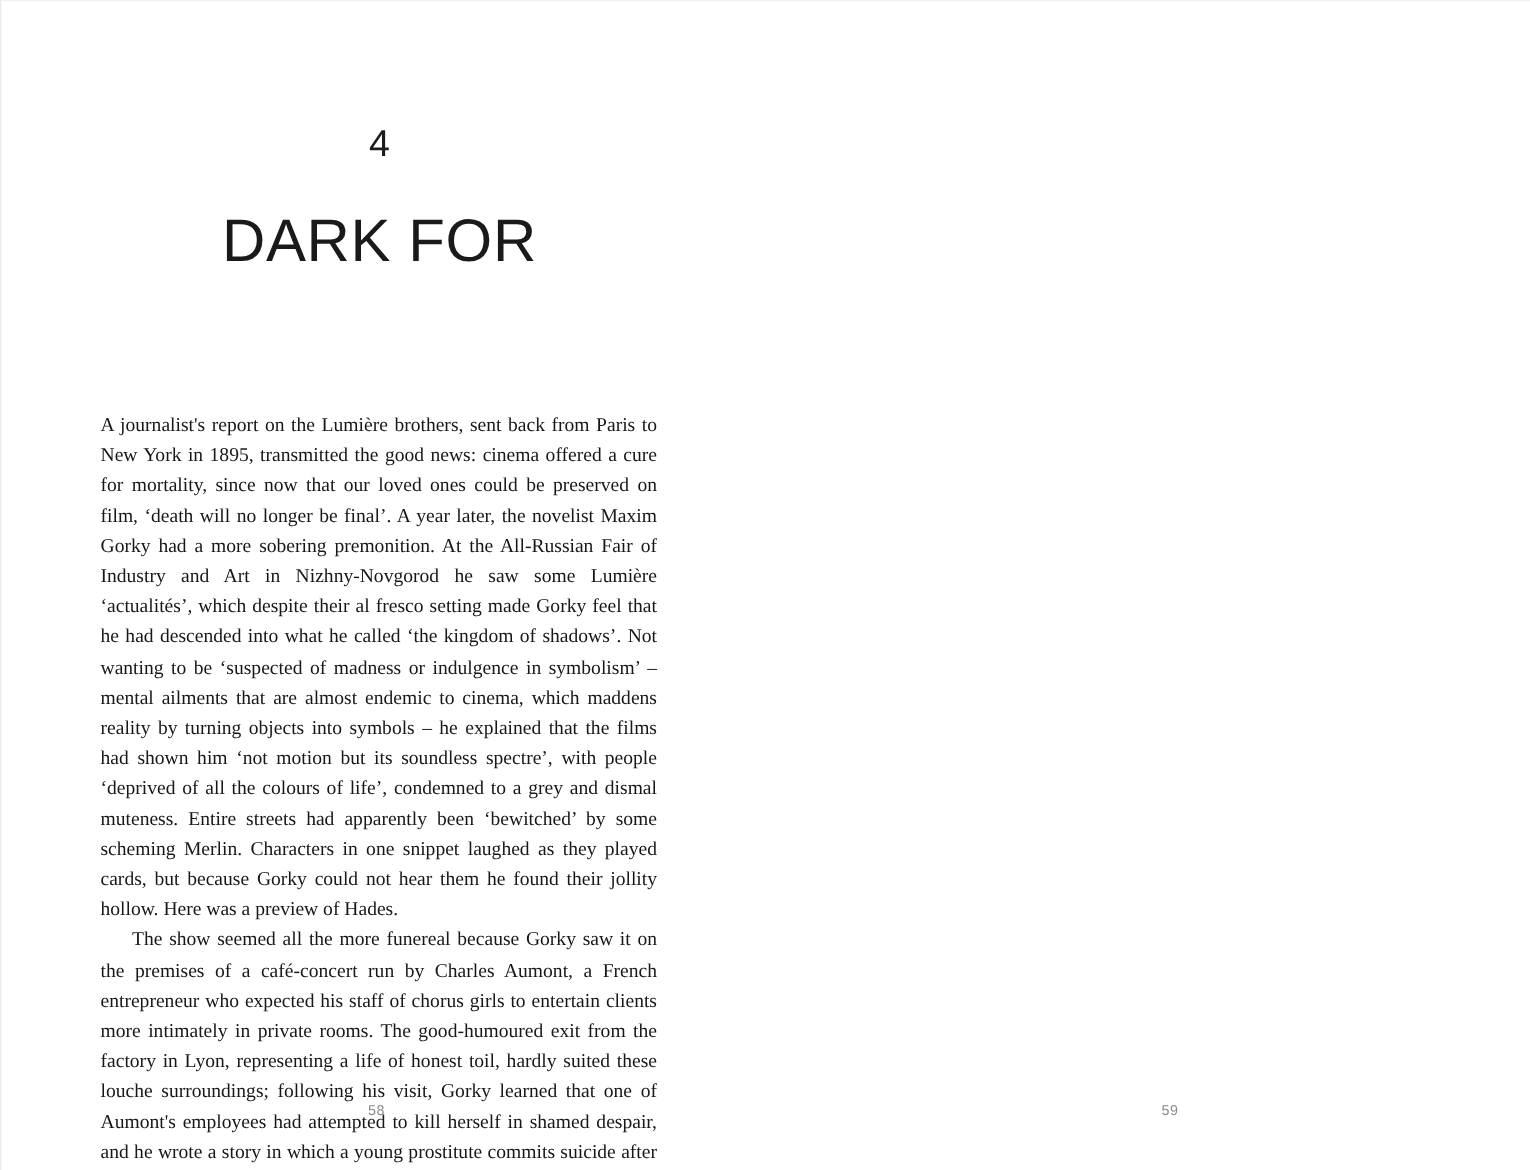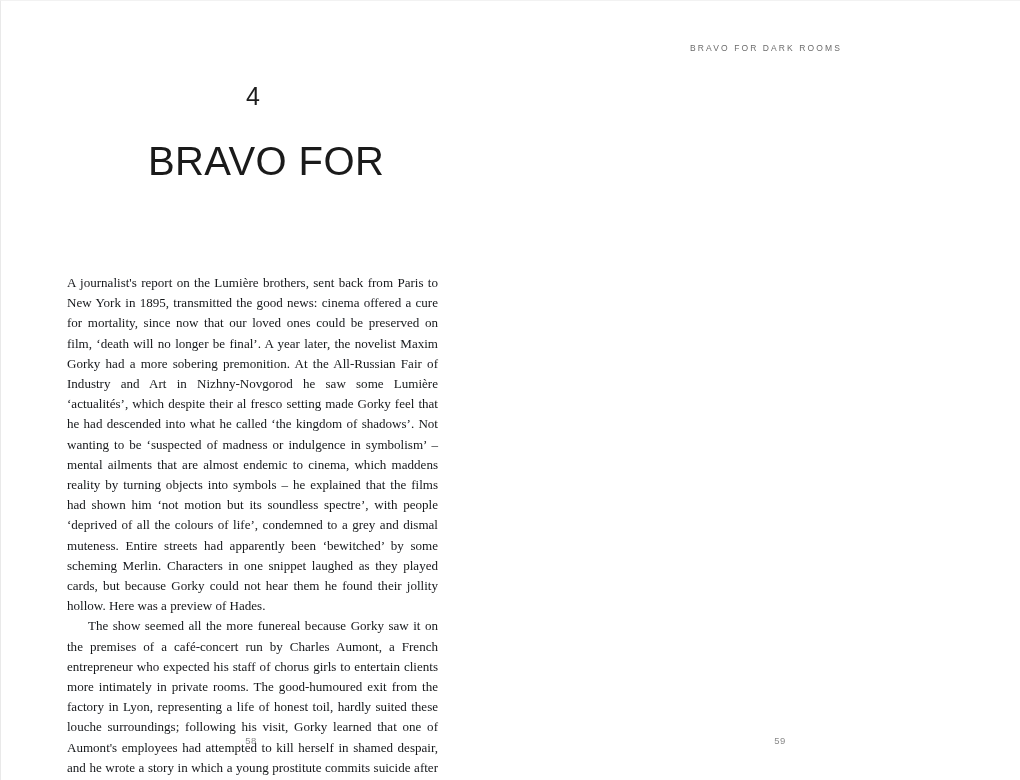--- a/index.html
+++ b/index.html
@@ -125,31 +125,30 @@
 </head>
 <body>
 
 <div class="spread">
 
   <div class="page page-left">
 
     <div class="chapter-number">4</div>
 
     <div class="chapter-title">
-      <span class="tl">BRAVO FOR</span>
+      <span class="tl">DARK FOR</span>
     </div>
 
     <div class="textcol col-left" id="left-body">
         <p class="">A journalist's report on the Lumière brothers, sent back from Paris to New York in 1895, transmitted the good news: cinema offered a cure for mortality, since now that our loved ones could be preserved on film, ‘death will no longer be final’. A year later, the novelist Maxim Gorky had a more sobering premonition. At the All-Russian Fair of Industry and Art in Nizhny-Novgorod he saw some Lumière ‘actualités’, which despite their al fresco setting made Gorky feel that he had descended into what he called ‘the kingdom of shadows’. Not wanting to be ‘suspected of madness or indulgence in symbolism’ – mental ailments that are almost endemic to cinema, which maddens reality by turning objects into symbols – he explained that the films had shown him ‘not motion but its soundless spectre’, with people ‘deprived of all the colours of life’, condemned to a grey and dismal muteness. Entire streets had apparently been ‘bewitched’ by some scheming Merlin. Characters in one snippet laughed as they played cards, but because Gorky could not hear them he found their jollity hollow. Here was a preview of Hades.</p>
         <p class="indent">The show seemed all the more funereal because Gorky saw it on the premises of a café-concert run by Charles Aumont, a French entrepreneur who expected his staff of chorus girls to entertain clients more intimately in private rooms. The good-humoured exit from the factory in Lyon, representing a life of honest toil, hardly suited these louche surroundings; following his visit, Gorky learned that one of Aumont's employees had attempted to kill herself in shamed despair, and he wrote a story in which a young prostitute commits suicide after she</p>
       </div>
 
     <div class="folio folio-left">58</div>
   </div>
 
   <div class="page page-right">
 
-    <div class="running-head">BRAVO FOR DARK ROOMS</div>
 
     <div class="folio folio-right">59</div>
   </div>
 
 </div>
 
 </body></html>

